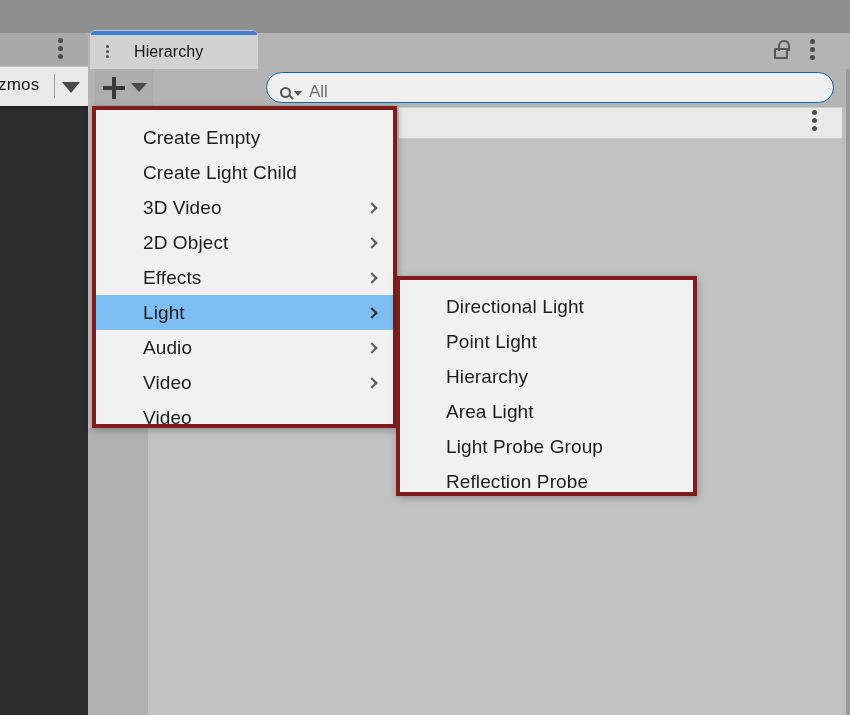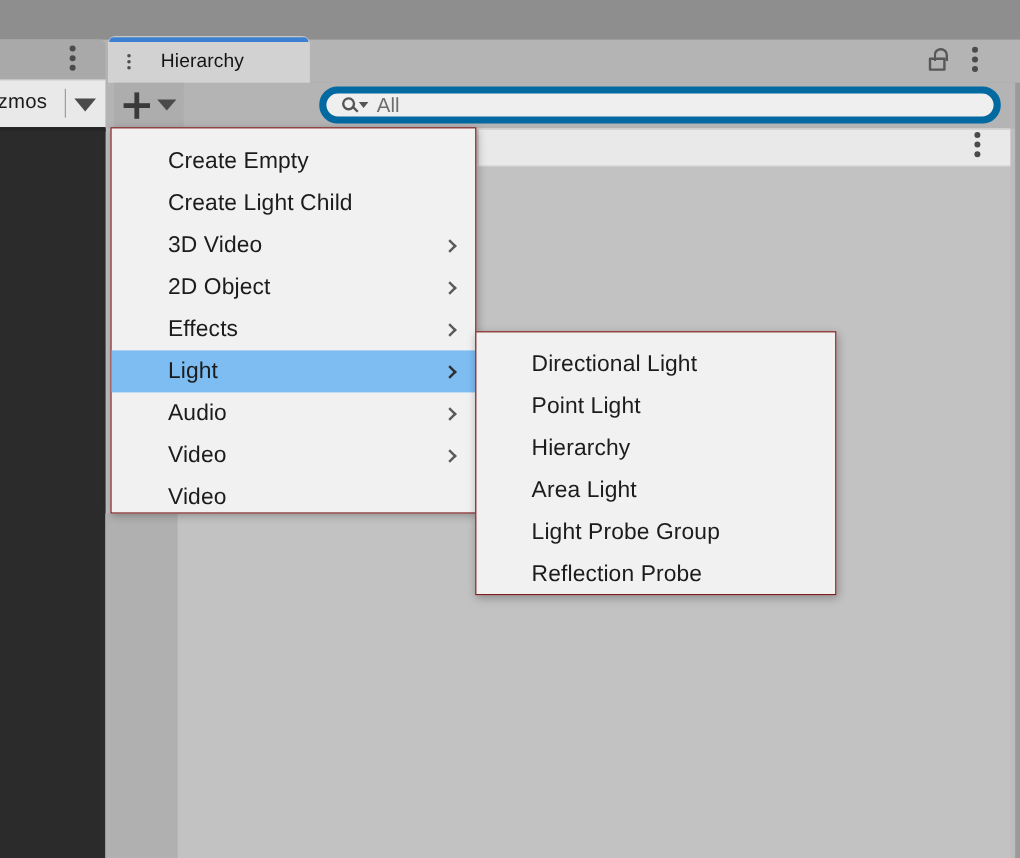--- a/index.html
+++ b/index.html
@@ -111,22 +111,22 @@
   }
   .plus-glyph::before { left: 0; top: 9px; width: 22px; height: 4px; }
   .plus-glyph::after { left: 9px; top: 0; width: 4px; height: 22px; }
   .plus-caret {
     position: absolute; left: 131px; top: 83px; width: 0; height: 0;
     border-left: 8px solid transparent; border-right: 8px solid transparent;
     border-top: 9px solid #4a4a4a;
   }
   .search-field {
     position: absolute; left: 266px; top: 72px; width: 568px; height: 31px;
-    background: #efefef; border: 6px solid #0369a1; border-radius: 16px;
-    display: flex; align-items: center; padding-left: 13px; gap: 9px;
+    background: #efefef; border: 1px solid #0369a1; border-radius: 16px;
+    display: flex; align-items: flex-end; padding-left: 13px; gap: 9px;
   }
   .search-icon { position: relative; width: 20px; height: 16px; flex: 0 0 auto; }
   .search-icon .ring {
     position: absolute; left: 0; top: 1px; width: 11px; height: 11px;
     border: 2px solid #555; border-radius: 50%;
   }
   .search-icon .handle {
     position: absolute; left: 8px; top: 10px; width: 6px; height: 2px;
     background: #555; transform: rotate(45deg);
   }
@@ -175,21 +175,21 @@
     background: #c2c2c2;
   }
   .content-shade {
     position: absolute; left: 88px; top: 428px; width: 60px; height: 287px;
     background: #b0b0b0;
   }
 
   
   .menu {
     position: absolute; background: #f1f1f1;
-    border: 1px solid #7f1d1d;
+    border: 4px solid #7f1d1d;
     box-shadow: 1px 2px 7px rgba(0,0,0,.28);
   }
   .menu-main { left: 92px; top: 106px; width: 305px; height: 322px; padding: 10px 0; }
   .menu-sub  { left: 396px; top: 276px; width: 301px; height: 220px; padding: 9px 0; }
   .menu-item {
     position: relative; height: 35px; display: flex; align-items: center;
     padding-left: 47px; font-size: 19px; color: #1c1c1c; letter-spacing: .1px;
     cursor: default;
   }
   .menu-sub .menu-item { padding-left: 46px; }

